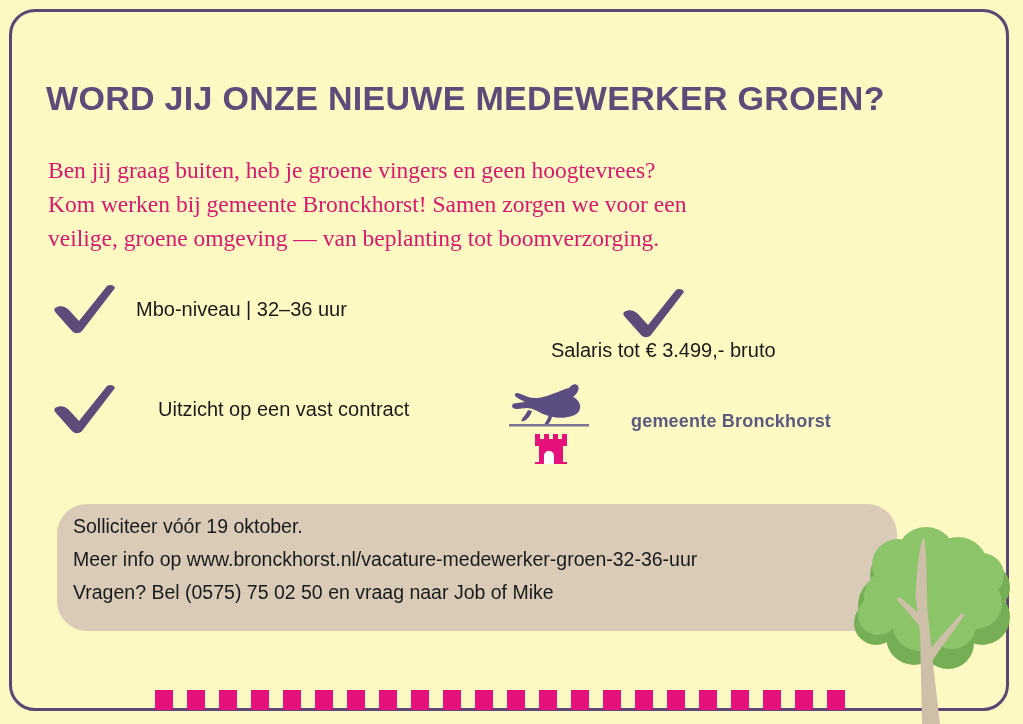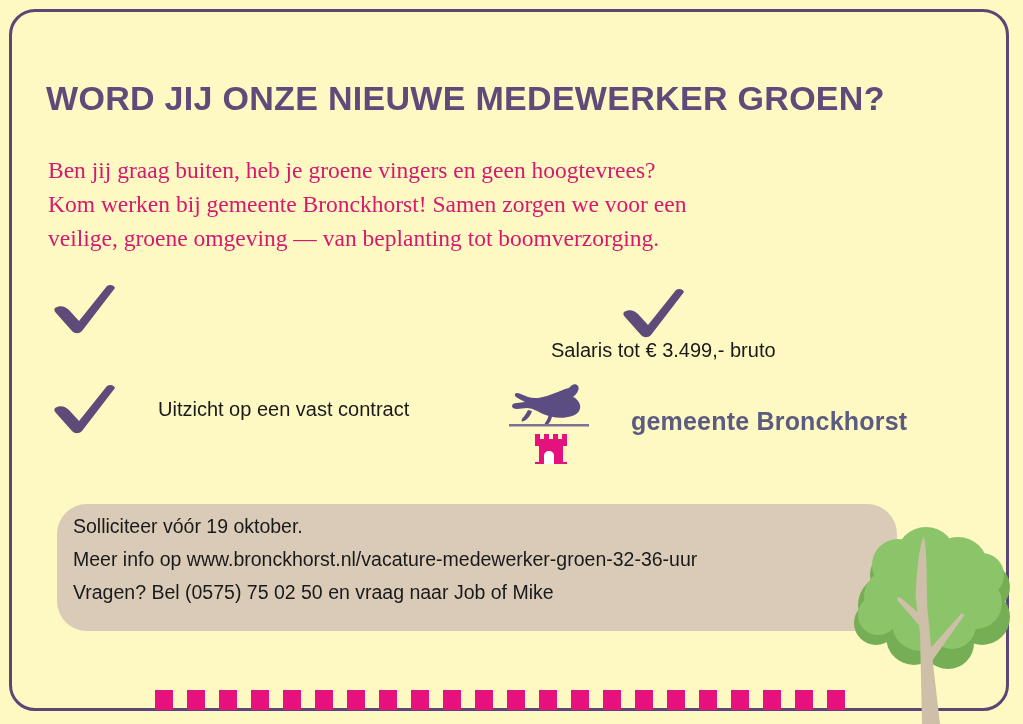--- a/index.html
+++ b/index.html
@@ -80,21 +80,21 @@
   .logo {
     position: absolute;
     left: 503px;
     top: 378px;
     display: flex;
     align-items: center;
   }
   .logo-mark { width: 92px; height: 86px; flex: 0 0 auto; }
   .logo-text {
     margin-left: 36px;
-    font-size: 25px;
+    font-size: 18px;
     font-weight: bold;
     color: #5B5B81;
     letter-spacing: 0.2px;
     white-space: nowrap;
   }
   
   .infobox {
     position: absolute;
     left: 57px;
     top: 504px;
@@ -151,20 +151,21 @@
     <span class="line">Kom werken bij gemeente Bronckhorst! Samen zorgen we voor een</span>
     <span class="line">veilige, groene omgeving — van beplanting tot boomverzorging.</span>
   </div>
 
   <div class="check-item" id="check-0">
     <span class="tick">
       <svg viewBox="0 0 66 52" width="66" height="52" aria-hidden="true">
         <path d="M3 25 C8 22 13 23 17 27 L27 38 L55 3 C58 1 62 2 63 5 L30 48 C27 51 23 51 20 48 L4 30 C2 28 2 26 3 25 Z" fill="#5F4B7A"></path>
       </svg>
     </span>
+    <span class="ctext">Mbo-niveau | 32–36 uur</span>
   </div>
 
   <div class="check-item" id="check-1">
     <span class="tick">
       <svg viewBox="0 0 66 52" width="66" height="52" aria-hidden="true">
         <path d="M3 25 C8 22 13 23 17 27 L27 38 L55 3 C58 1 62 2 63 5 L30 48 C27 51 23 51 20 48 L4 30 C2 28 2 26 3 25 Z" fill="#5F4B7A"></path>
       </svg>
     </span>
     <span class="ctext">Salaris tot € 3.499,- bruto</span>
   </div>

